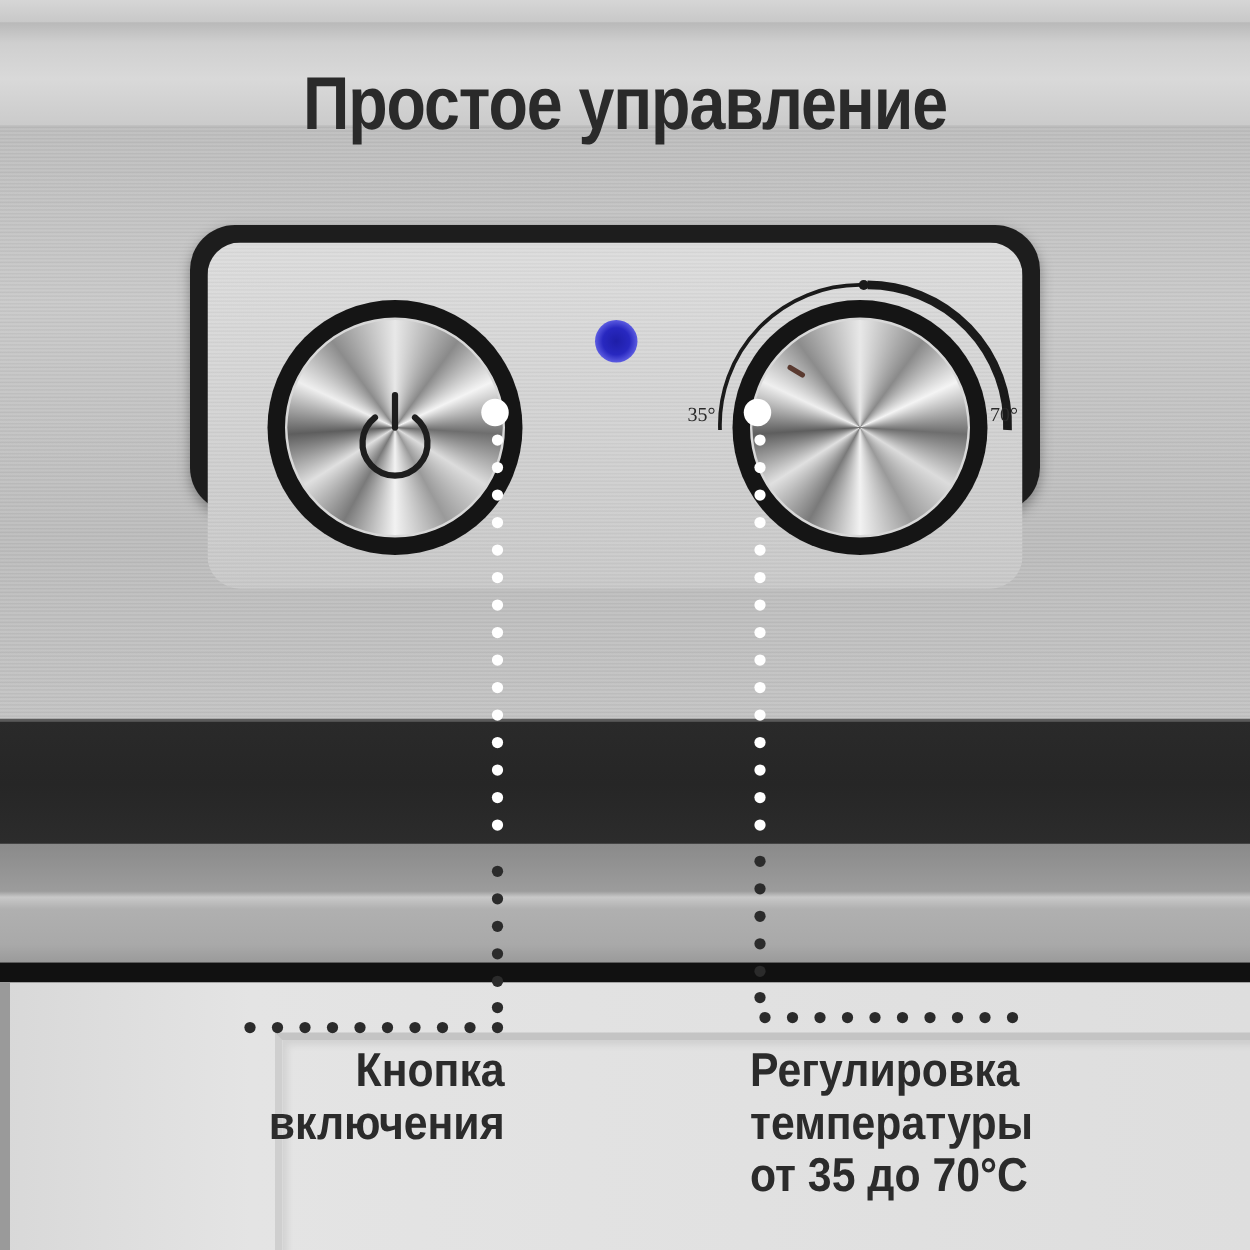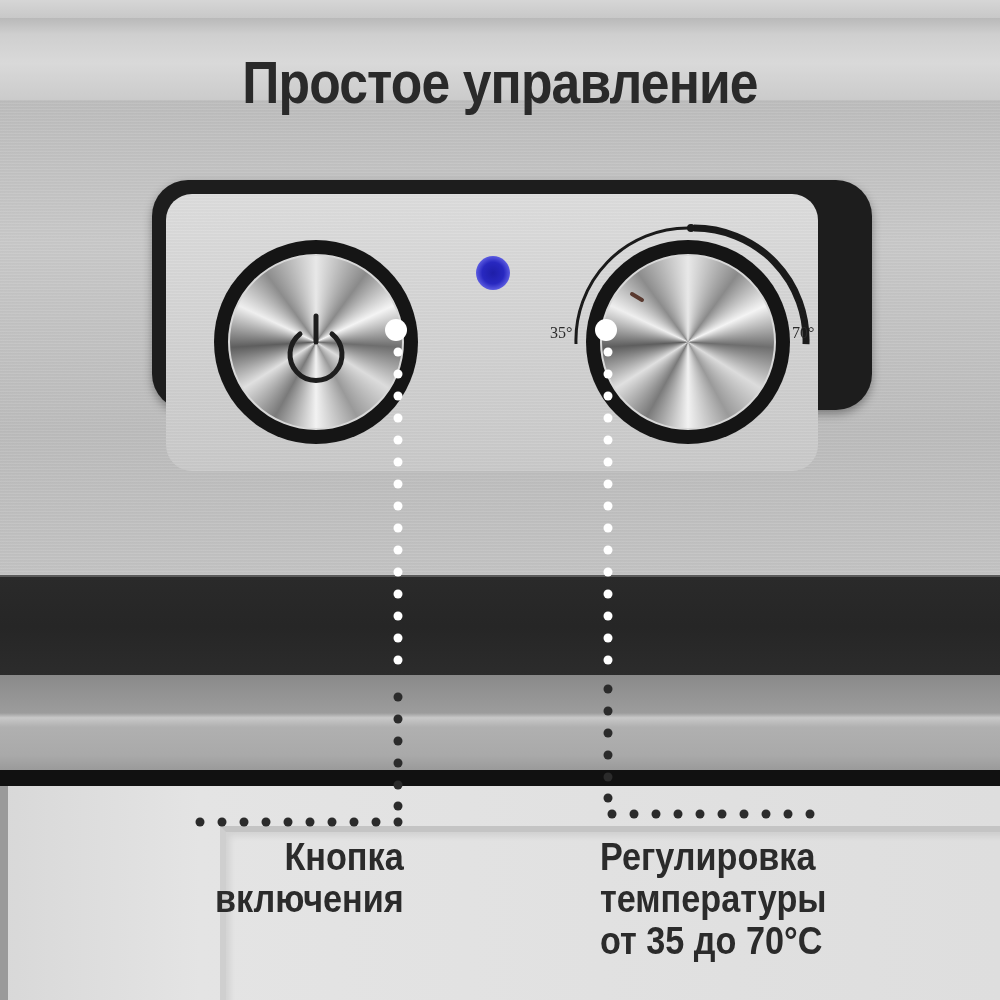--- a/index.html
+++ b/index.html
@@ -12,21 +12,21 @@
       linear-gradient(#bdbdbd,#c9c9c9 30%,#bcbcbc 70%,#c3c3c3);}
   #black-band{top:575px;height:100px;background:linear-gradient(#2a2a2a,#262626 50%,#2c2c2c);border-top:2px solid #5a5a5a;}
   #counter{top:675px;height:95px;background:linear-gradient(#8a8a8a,#9c9c9c 40%,#c8c8c8 45%,#b0b0b0 55%,#a9a9a9 85%,#9a9a9a);}
   #door-gap{top:770px;height:16px;background:#111;}
   #door{top:786px;height:214px;background:linear-gradient(90deg,#d8d8d8,#e4e4e4 20%,#dedede);}
   #door-panel{position:absolute;left:220px;top:40px;width:800px;height:200px;border-left:6px solid #cfcfcf;border-top:6px solid #c4c4c4;box-shadow:inset 4px 4px 6px rgba(0,0,0,0.08);}
   #door-edge{position:absolute;left:0;top:0;width:8px;height:214px;background:#9a9a9a;}
 
   #title{position:absolute;top:48px;left:0;width:1000px;text-align:center;font-size:60px;font-weight:bold;color:#2a2a2a;letter-spacing:-1px;transform:scaleX(0.86);transform-origin:center;}
 
-  #panel-outer{position:absolute;left:152px;top:180px;width:680px;height:230px;border-radius:36px;background:#1d1d1d;box-shadow:0 4px 10px rgba(0,0,0,0.35);padding-left:40px;}
+  #panel-outer{position:absolute;left:152px;top:180px;width:680px;height:230px;border-radius:36px;background:#1d1d1d;box-shadow:0 4px 10px rgba(0,0,0,0.35);}
   #panel-inner{position:absolute;left:14px;top:14px;width:652px;height:277px;border-radius:26px;background:
       repeating-linear-gradient(0deg,rgba(255,255,255,0.07) 0px,rgba(255,255,255,0.07) 1px,rgba(0,0,0,0.03) 2px,rgba(0,0,0,0) 3px),
       linear-gradient(#dcdcdc,#d2d2d2 50%,#c8c8c8);}
 
   .knob-ring{position:absolute;border-radius:50%;background:#151515;}
   .knob-face{position:absolute;border-radius:50%;
      background:conic-gradient(from 0deg,#e8e8e8,#8a8a8a 10%,#f4f4f4 18%,#6e6e6e 26%,#dcdcdc 34%,#9a9a9a 42%,#f2f2f2 50%,#7a7a7a 58%,#e0e0e0 66%,#5e5e5e 74%,#efefef 82%,#8c8c8c 90%,#e8e8e8);
      border:2px solid #d8d8d8;box-sizing:border-box;}
   #power-ring{left:48px;top:46px;width:204px;height:204px;}
   #power-face{left:14px;top:14px;width:176px;height:176px;}

